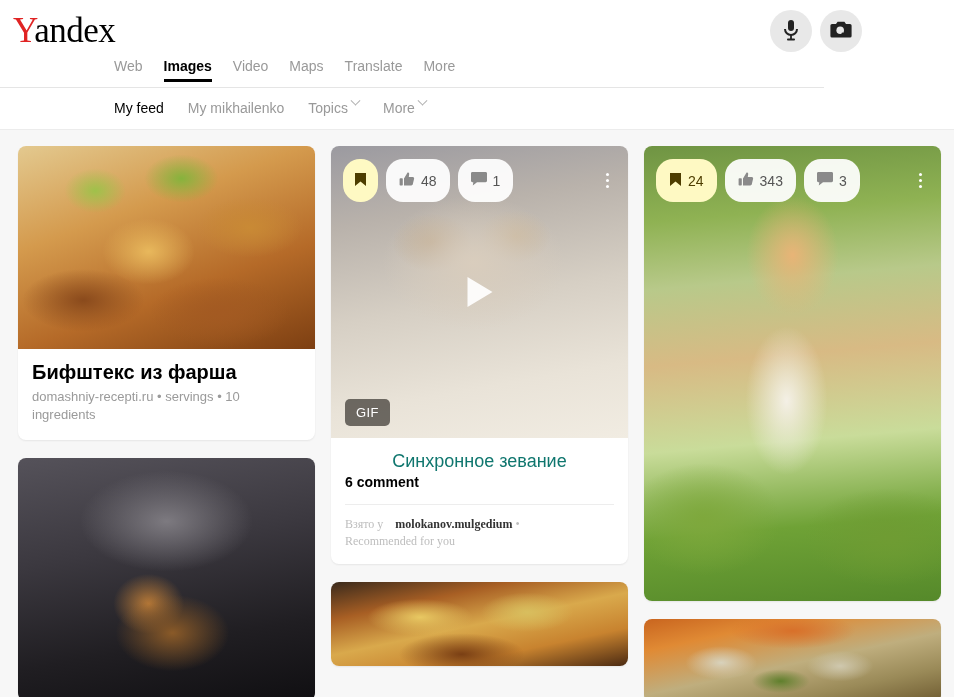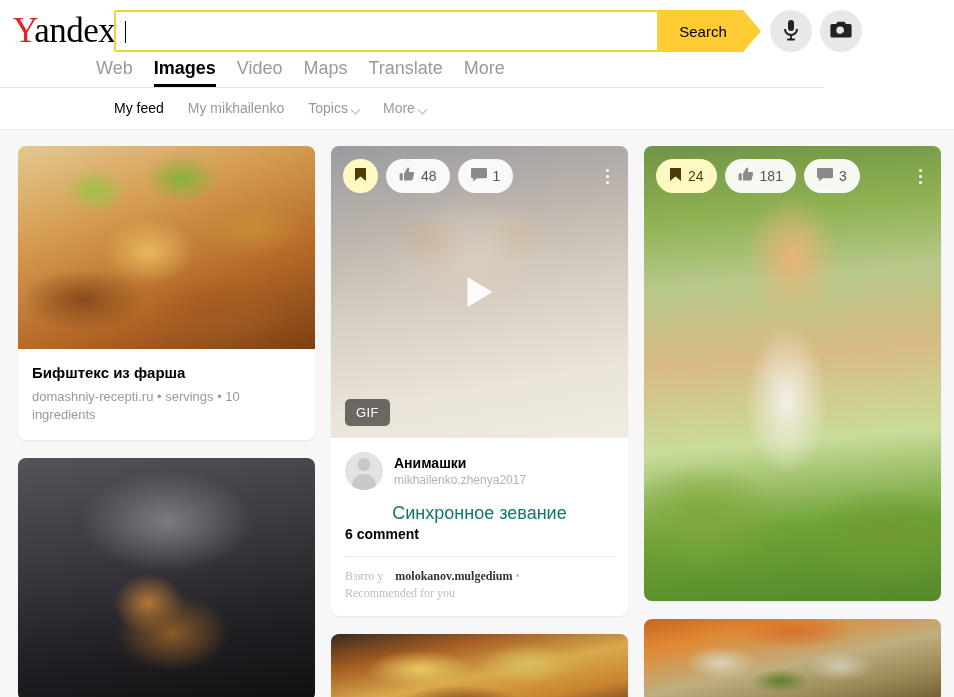--- a/index.html
+++ b/index.html
@@ -96,25 +96,25 @@
     display: flex;
     align-items: center;
     justify-content: center;
   }
   #mic-button { left: 770px; }
   #camera-button { left: 820px; }
 
   
   #nav-tabs {
     position: absolute;
-    left: 96px; top: 58px;
+    left: 114px; top: 58px;
     display: flex;
     align-items: flex-start;
     gap: 21px;
-    font-size: 18px;
+    font-size: 14px;
   }
   .nav-tab {
     color: #999;
     text-decoration: none;
     cursor: pointer;
     padding-bottom: 8px;
     position: relative;
     white-space: nowrap;
   }
   .nav-tab.active {
@@ -142,21 +142,21 @@
     left: 114px; top: 12px;
     display: flex;
     align-items: center;
     gap: 24px;
     font-size: 14px;
   }
   .subnav-item {
     color: #999;
     cursor: pointer;
     display: flex;
-    align-items: flex-end;
+    align-items: flex-start;
     gap: 4px;
     white-space: nowrap;
   }
   .subnav-item.active { color: #000; }
   .chev {
     display: inline-block;
     width: 7px; height: 7px;
     border-right: 1.4px solid #b0b0b0;
     border-bottom: 1.4px solid #b0b0b0;
     transform: rotate(45deg) translate(-2px,-2px);
@@ -248,21 +248,21 @@
 
   
   .badge-row {
     position: absolute;
     left: 12px; right: 10px; top: 13px;
     display: flex;
     align-items: center;
     gap: 8px;
   }
   .pill {
-    height: 34px;
+    height: 43px;
     border-radius: 17px;
     background: rgba(255,255,255,0.93);
     display: flex;
     align-items: center;
     gap: 6px;
     padding: 0 13px;
     font-size: 14px;
     color: #555;
     cursor: pointer;
     white-space: nowrap;
@@ -301,21 +301,21 @@
     width: 0; height: 0;
     border-top: 15px solid transparent;
     border-bottom: 15px solid transparent;
     border-left: 25px solid rgba(255,255,255,0.92);
     cursor: pointer;
   }
 
   
   .card-body { padding: 14px 14px 16px 14px; }
   .card-title {
-    font-size: 15px;
+    font-size: 20px;
     font-weight: bold;
     color: #000;
     line-height: 19px;
     margin-bottom: 6px;
   }
   .card-meta {
     font-size: 13px;
     color: #9a9a9a;
     line-height: 18px;
   }
@@ -360,28 +360,20 @@
   .source-row { padding: 11px 14px 14px 14px; font-size: 12px; color: #bdbdbd; line-height: 17px; font-family: Liberation Serif, serif; }
   .source-row b { color: #333; font-weight: bold; }
 </style>
 </head>
 <body>
 
 <div id="header">
 
   <div id="logo"><span class="y">Y</span><span>andex</span></div>
 
-  <div id="search-wrap">
-    <div id="search-field">
-      <div id="caret"></div>
-      <input id="search-input" type="text" placeholder="" style="">
-    </div>
-    <button id="search-button">Search</button>
-    <div id="search-arrow"></div>
-  </div>
 
   <button id="mic-button" class="round-btn">
     <span>
       <svg width="18" height="22" viewBox="0 0 18 22">
         <rect x="6" y="1" width="6" height="11" rx="3" fill="#222"></rect>
         <path d="M3 10a6 6 0 0 0 12 0" stroke="#222" stroke-width="2" fill="none"></path>
         <rect x="8.1" y="16" width="1.8" height="4" fill="#222"></rect>
         <rect x="5" y="19.6" width="8" height="1.8" rx="0.9" fill="#222"></rect>
       </svg>
     </span>
@@ -481,27 +473,20 @@
               <i></i>
               <i></i>
               <i></i>
             </div>
         </div>
 
         <div class="play-btn"></div>
         <div class="gif-badge">GIF</div>
       </div>
 
-      <div class="author-row">
-        <div class="avatar"></div>
-        <div>
-          <div class="author-name">Анимашки</div>
-          <div class="author-handle">mikhailenko.zhenya2017</div>
-        </div>
-      </div>
 
       <div class="post-title">Синхронное зевание</div>
       <div class="post-comments">6 comment</div>
 
       <div class="sep"></div>
 
       <div class="source-row">
         <span>Взято у</span>
         &nbsp;&nbsp;
         <b>molokanov.mulgedium</b>
@@ -532,21 +517,21 @@
             </span>
             <span>24</span>
           </div>
           <div class="pill">
             <span>
               <svg width="16" height="15" viewBox="0 0 16 15">
                   <path d="M5 6.4 8.6.6c.9-.2 1.7.5 1.6 1.4l-.4 3h4c.9 0 1.5.8 1.3 1.7l-1.3 5.6c-.2.7-.8 1.2-1.5 1.2H5V6.4z" fill="#8a8a8a"></path>
                   <rect x="0.6" y="6.2" width="3.2" height="7.3" rx="0.8" fill="#8a8a8a"></rect>
                 </svg>
             </span>
-            <span>181</span>
+            <span>343</span>
           </div>
           <div class="pill">
             <span>
               <svg width="16" height="14" viewBox="0 0 16 14">
                   <path d="M1.4 0h13.2c.8 0 1.4.6 1.4 1.4v7.4c0 .8-.6 1.4-1.4 1.4H6l-4.2 3.4.5-3.4h-.9C.6 10.2 0 9.6 0 8.8V1.4C0 .6.6 0 1.4 0z" fill="#8a8a8a"></path>
                 </svg>
             </span>
             <span>3</span>
           </div>
           <div class="dots">

